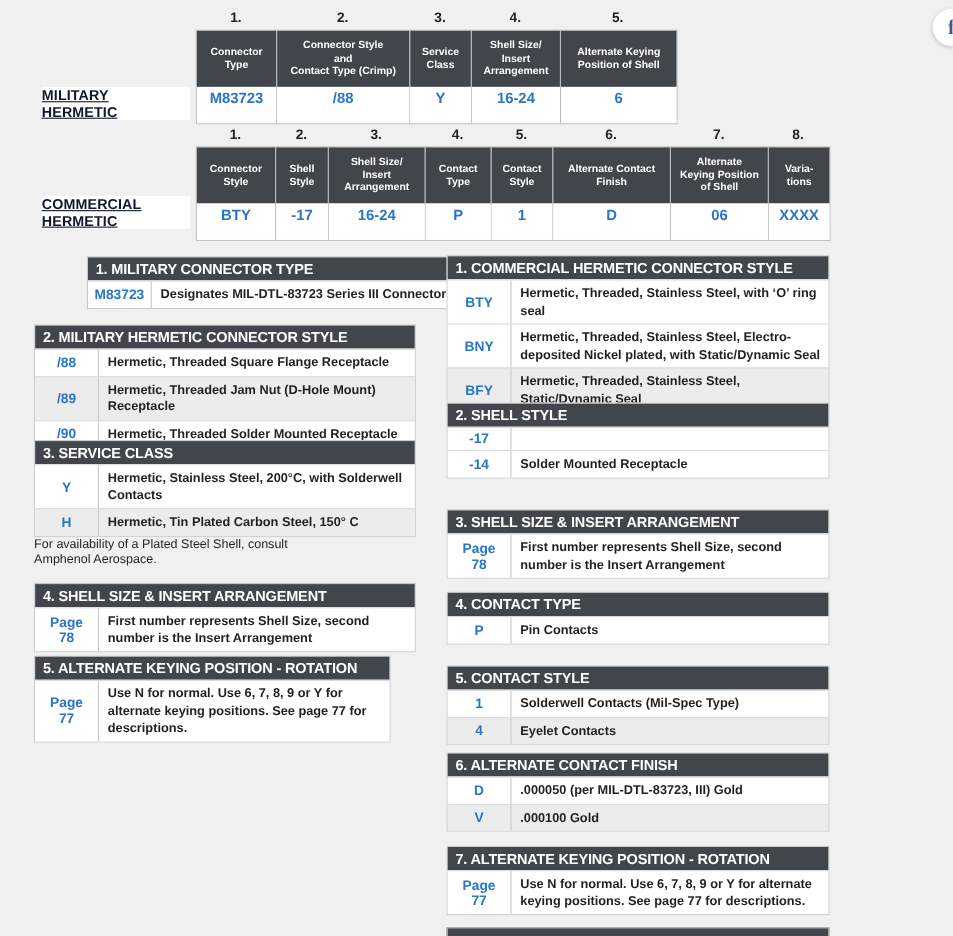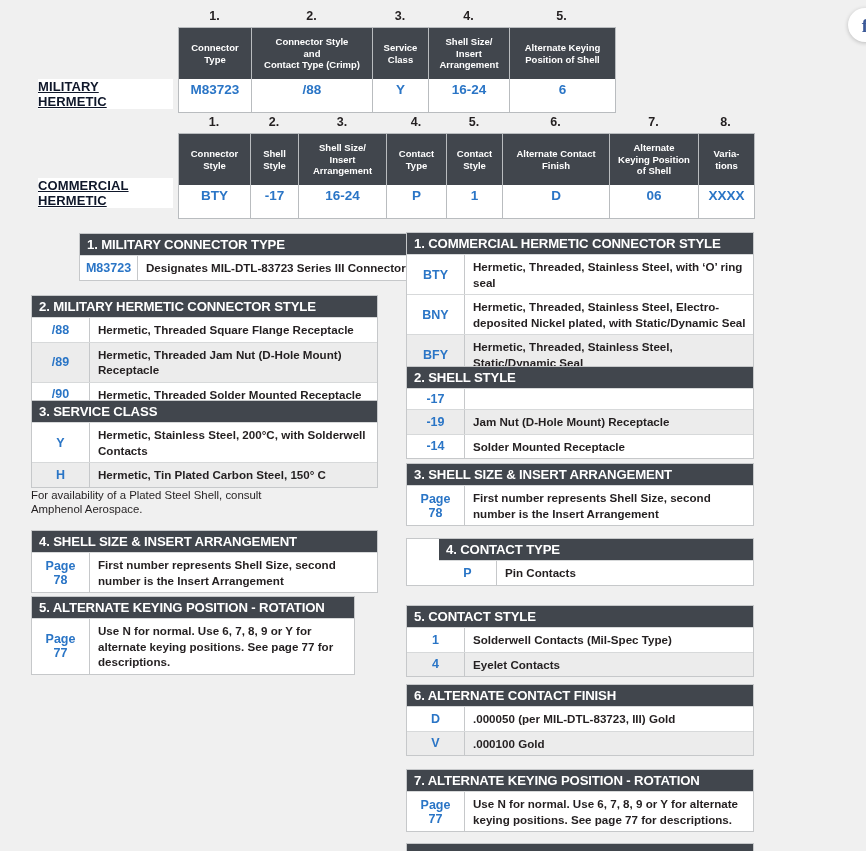--- a/index.html
+++ b/index.html
@@ -405,42 +405,38 @@
         <div class="sect-row alt">
           <div class="sect-code" style="flex-basis: 58px; width: 58px;">BFY</div>
           <div class="sect-desc">Hermetic, Threaded, Stainless Steel, Static/Dynamic Seal</div>
         </div>
       </div>
       <div class="sect" style="left: 406px; top: 366px; width: 348px;">
         <div class="sect-head">2. SHELL STYLE</div>
         <div class="sect-row">
           <div class="sect-code" style="flex-basis: 58px; width: 58px;">-17</div>
         </div>
-        <div class="sect-row alt">
-          <div class="sect-code" style="flex-basis: 58px; width: 58px;">-19</div>
-          <div class="sect-desc">Jam Nut (D-Hole Mount) Receptacle</div>
-        </div>
         <div class="sect-row">
           <div class="sect-code" style="flex-basis: 58px; width: 58px;">-14</div>
           <div class="sect-desc">Solder Mounted Receptacle</div>
         </div>
       </div>
       <div class="sect" style="left: 406px; top: 463px; width: 348px;">
         <div class="sect-head">3. SHELL SIZE &amp; INSERT ARRANGEMENT</div>
         <div class="sect-row">
           <div class="sect-code" style="flex-basis: 58px; width: 58px;">
             <div>
               <div>Page</div>
               <div>78</div>
             </div>
           </div>
           <div class="sect-desc">First number represents Shell Size, second number is the Insert Arrangement</div>
         </div>
       </div>
-      <div class="sect" style="left: 406px; top: 538px; width: 348px; padding-left: 32px;">
+      <div class="sect" style="left: 406px; top: 538px; width: 348px;">
         <div class="sect-head">4. CONTACT TYPE</div>
         <div class="sect-row">
           <div class="sect-code" style="flex-basis: 58px; width: 58px;">P</div>
           <div class="sect-desc">Pin Contacts</div>
         </div>
       </div>
       <div class="sect" style="left: 406px; top: 605px; width: 348px;">
         <div class="sect-head">5. CONTACT STYLE</div>
         <div class="sect-row">
           <div class="sect-code" style="flex-basis: 58px; width: 58px;">1</div>

